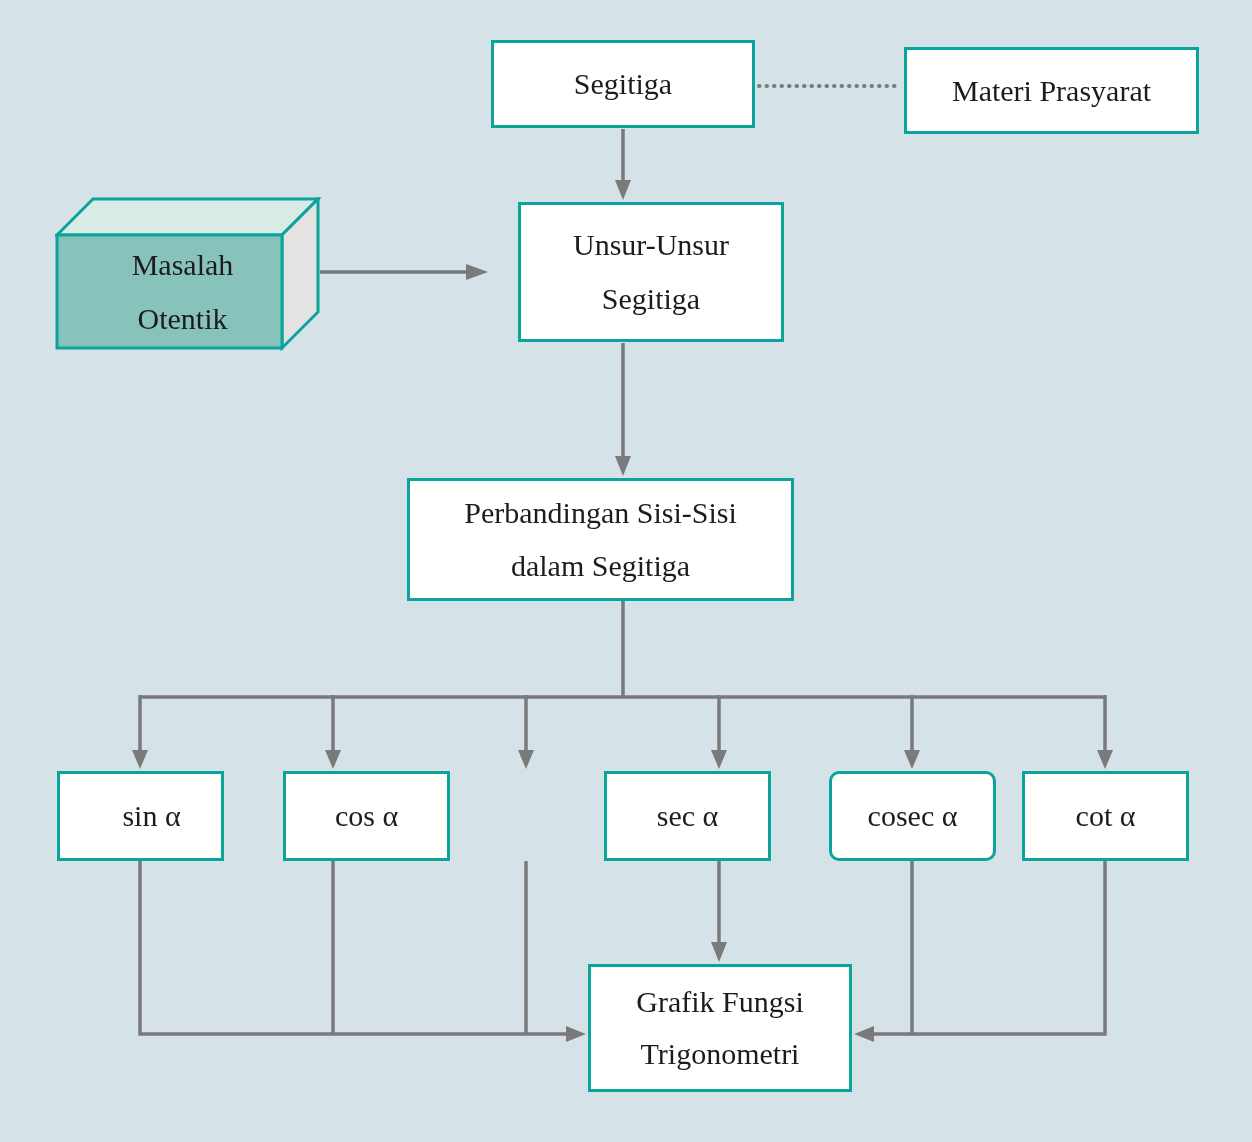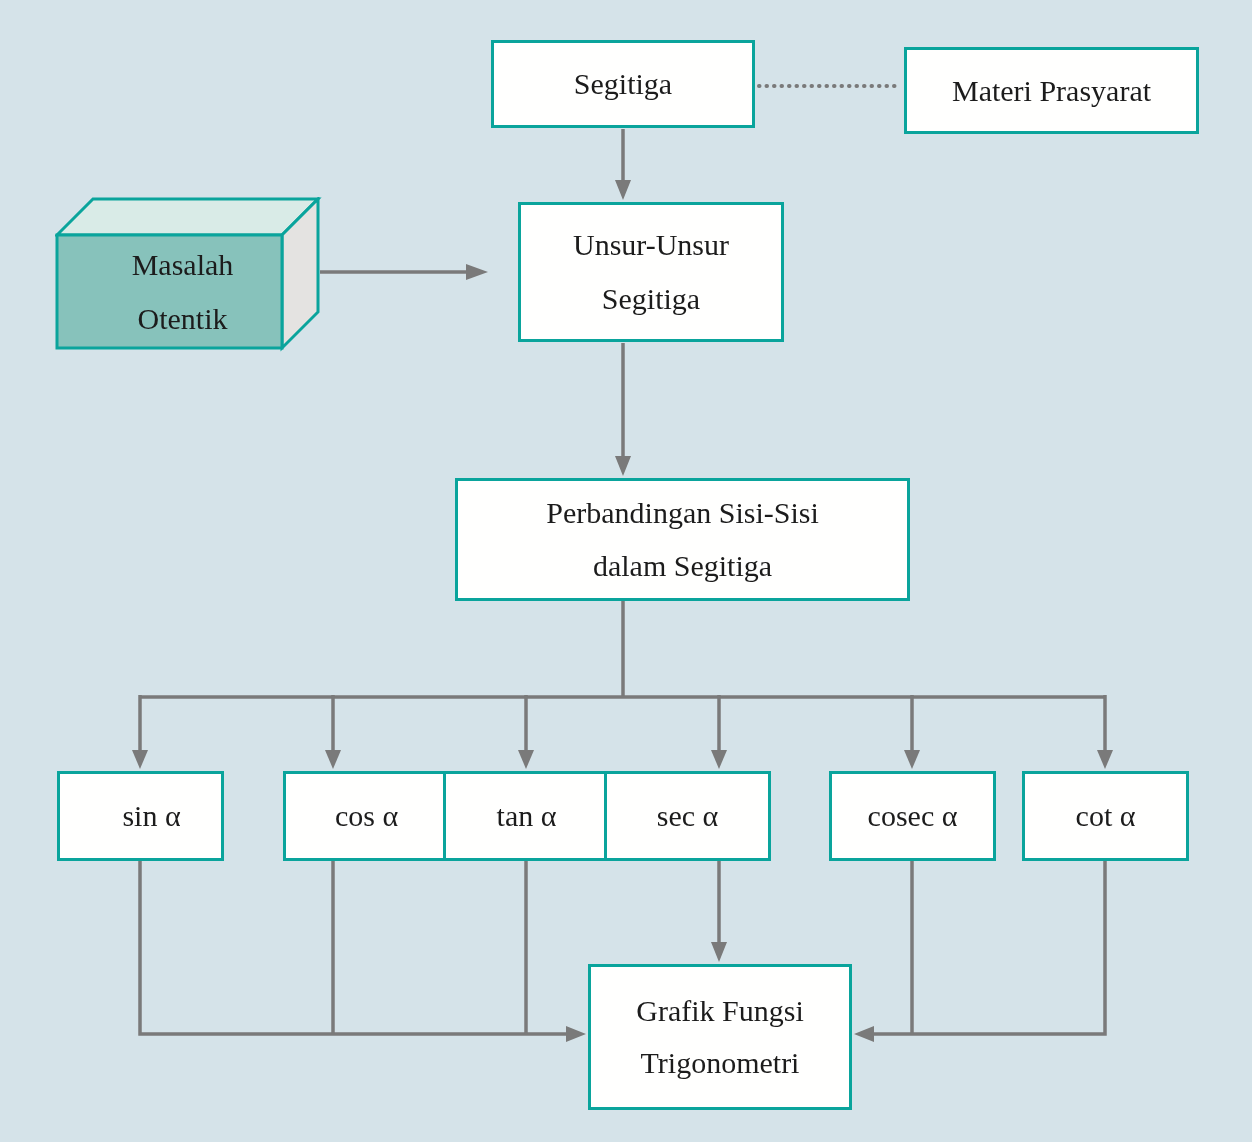--- a/index.html
+++ b/index.html
@@ -43,29 +43,29 @@
   .face.side{fill:var(--box3d-side);}
   .box3d-label{
     position:absolute;left:57px;top:235px;width:225px;height:113px;
     display:flex;align-items:center;justify-content:center;
     text-align:center;font-size:30px;line-height:1.8;white-space:pre-line;margin-left:13px;
   }
   
   .n-segitiga{left:491px;top:40px;width:264px;height:88px;}
   .n-materi{left:904px;top:47px;width:295px;height:87px;}
   .n-unsur{left:490px;top:202px;width:266px;height:140px;margin-left:28px;}
-  .n-perbandingan{left:455px;top:478px;width:455px;height:123px;line-height:1.75;}
+  .n-perbandingan{left:407px;top:478px;width:387px;height:123px;line-height:1.75;}
   .n-ratio{top:771px;width:167px;height:90px;}
   .n-sin{left:57px;padding-left:22px;}
   .n-cos{left:250px;margin-left:33px;}
   .n-tan{left:443px;}
   .n-sec{left:604px;}
-  .n-cosec{left:829px;}
+  .n-cosec{left:829px;border-radius:10px;}
   .n-cot{left:1022px;}
-  .n-grafik{left:588px;top:964px;width:264px;height:146px;line-height:1.75;}
+  .n-grafik{left:588px;top:964px;width:264px;height:128px;line-height:1.75;}
 </style>
 </head>
 <body>
 
 <div class="canvas">
 
   <svg class="connectors" width="1252" height="1142" viewBox="0 0 1252 1142">
 
     <path class="conn dotted" d="M759 86 H901"></path>
 
@@ -134,23 +134,20 @@
     <span class="lbl">Perbandingan Sisi-Sisi
 dalam Segitiga</span>
   </div>
 
   <div class="node n-ratio n-sin">
     <span class="lbl">sin α</span>
   </div>
   <div class="node n-ratio n-cos">
     <span class="lbl">cos α</span>
   </div>
-  <div class="node n-ratio n-tan">
-    <span class="lbl">tan α</span>
-  </div>
   <div class="node n-ratio n-sec">
     <span class="lbl">sec α</span>
   </div>
   <div class="node n-ratio n-cosec">
     <span class="lbl">cosec α</span>
   </div>
   <div class="node n-ratio n-cot">
     <span class="lbl">cot α</span>
   </div>
 

